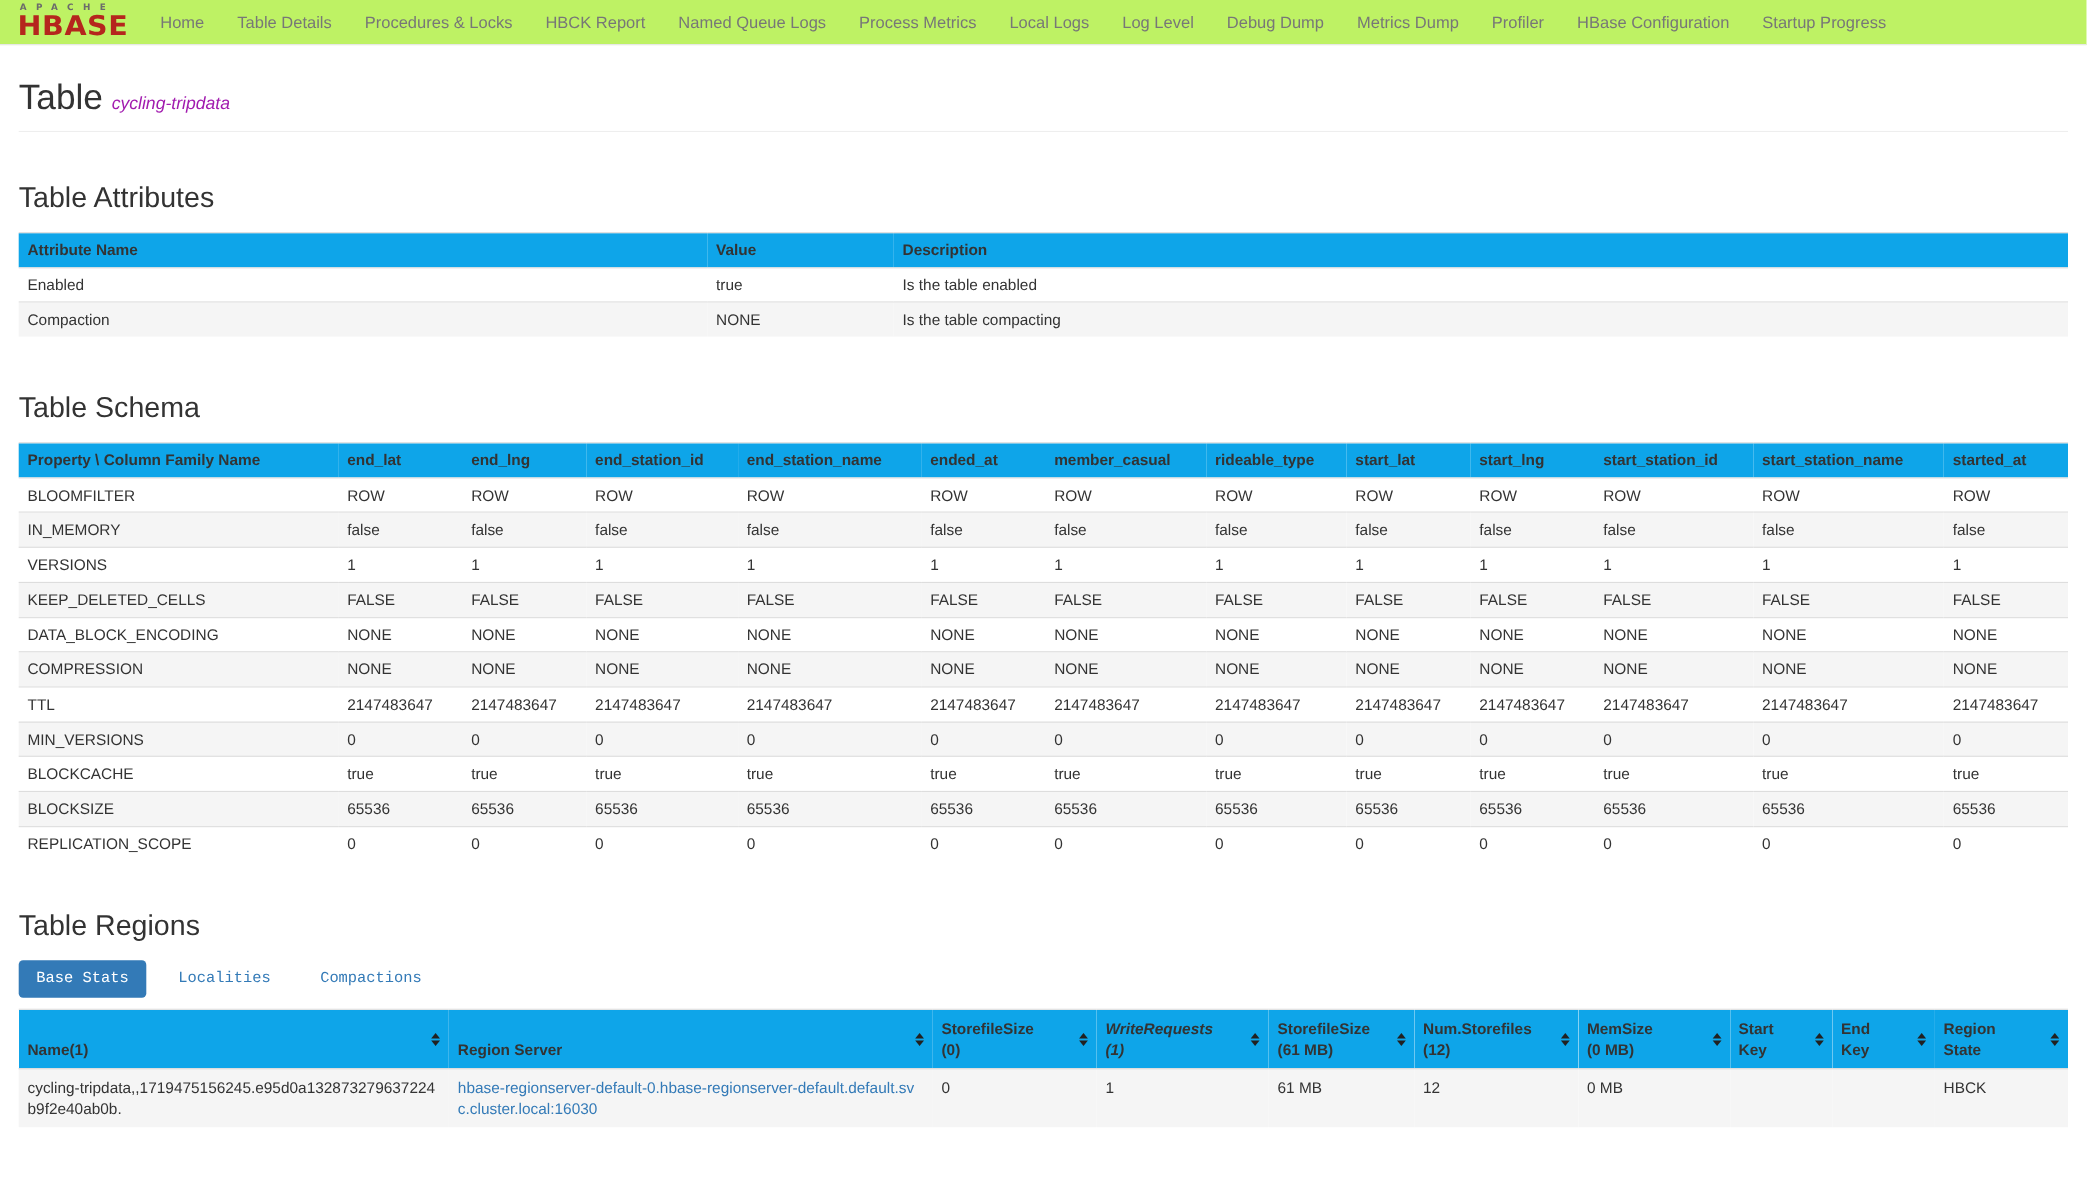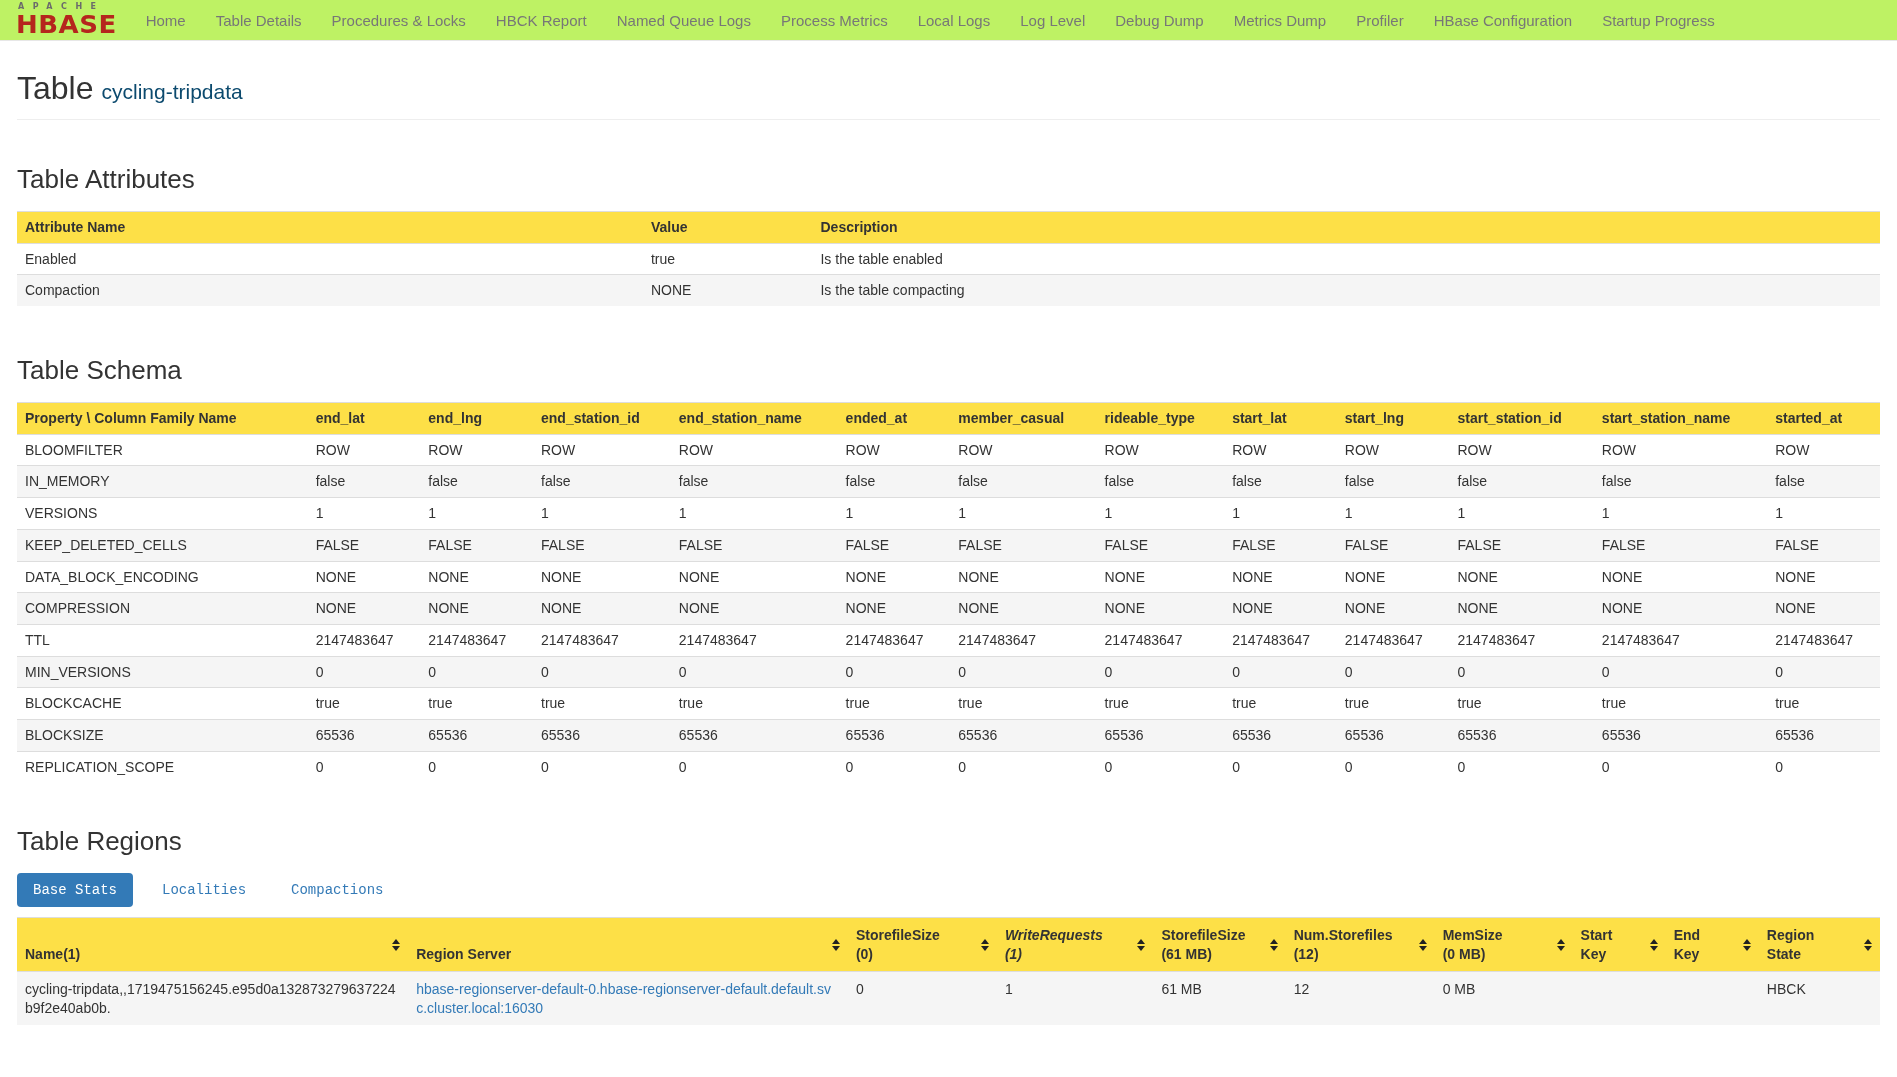--- a/index.html
+++ b/index.html
@@ -25,27 +25,27 @@
   .nav-list { display:flex; list-style:none; margin:0; padding:0; }
   .nav-list li { display:block; }
   .nav-link {
     display:block; color:#777; text-decoration:none; font-size:15px;
     line-height:41px; padding:0 15px; cursor:pointer;
   }
   
   .container { padding:0 17px; }
   .page-header { margin:29px 0 0 0; padding-bottom:12px; border-bottom:1px solid #eee; }
   .page-header h1 { margin:0; font-size:32px; font-weight:400; color:#333; }
-  .page-header small { font-size:21px; color:#0c4a6e; font-weight:400; margin-left:8px; }
+  .page-header small { font-size:16px; color:#a21caf; font-weight:400; margin-left:8px;font-style:italic; }
   h2.section-heading { font-size:26px; font-weight:400; color:#333; margin:44px 0 16px 0; }
   h2.section-heading.tight { margin-top:49px; }
   
   table { width:100%; border-collapse:collapse; table-layout:auto; }
   th, td { text-align:left; padding:8px; font-size:14px; line-height:1.05; }
-  thead th { background:#fde047; font-weight:bold; border-top:1px solid #ddd; border-bottom:1px solid #ddd; vertical-align:bottom; }
+  thead th { background:#0ea5e9; font-weight:bold; border-top:1px solid #ddd; border-bottom:1px solid #ddd; vertical-align:bottom; }
   tbody td, tbody th { border-top:1px solid #ddd; vertical-align:top; font-weight:400; }
   tbody tr:first-child td { border-top:none; }
   .striped-even tbody tr:nth-child(even) { background:#f5f5f5; }
   
   .attr-table th:nth-child(1), .attr-table td:nth-child(1) { width:33.6%; }
   .attr-table th:nth-child(2), .attr-table td:nth-child(2) { width:9.1%; }
   
   .schema-table th:first-child, .schema-table td:first-child { width:15.6%; }
   
   .tabs { margin:6px 0 10px 0; display:flex; align-items:center; }

